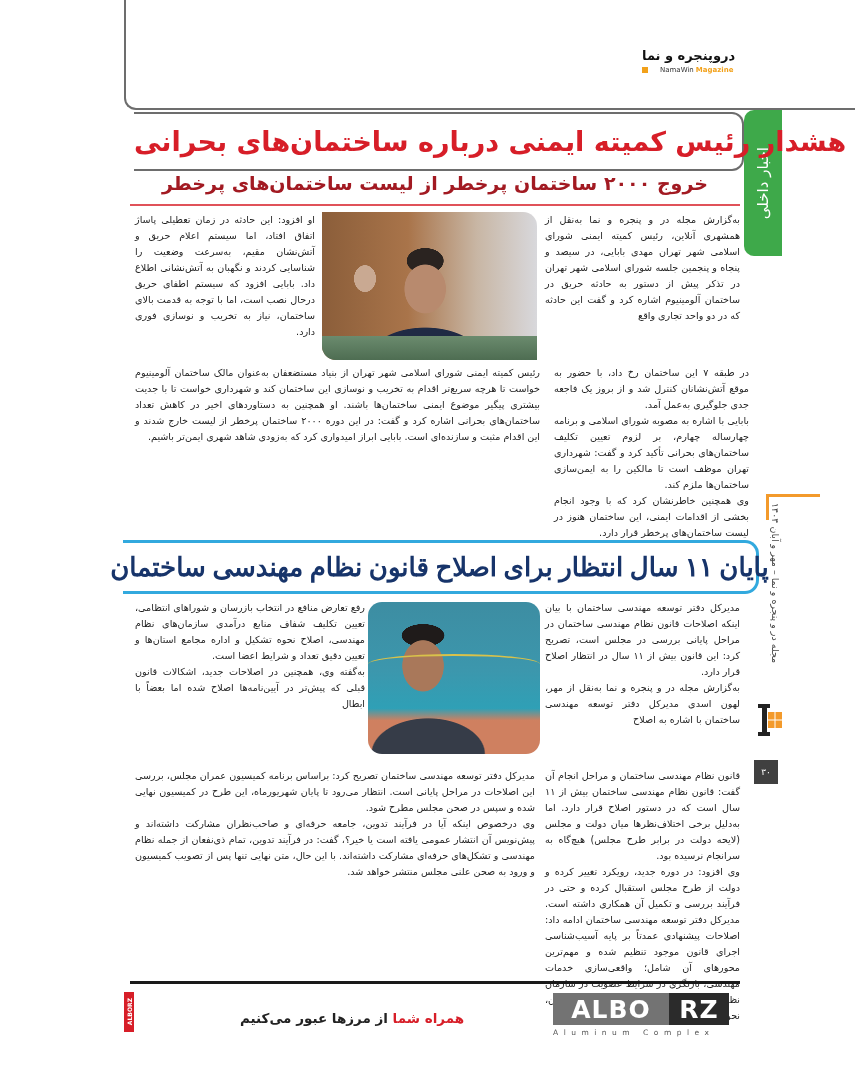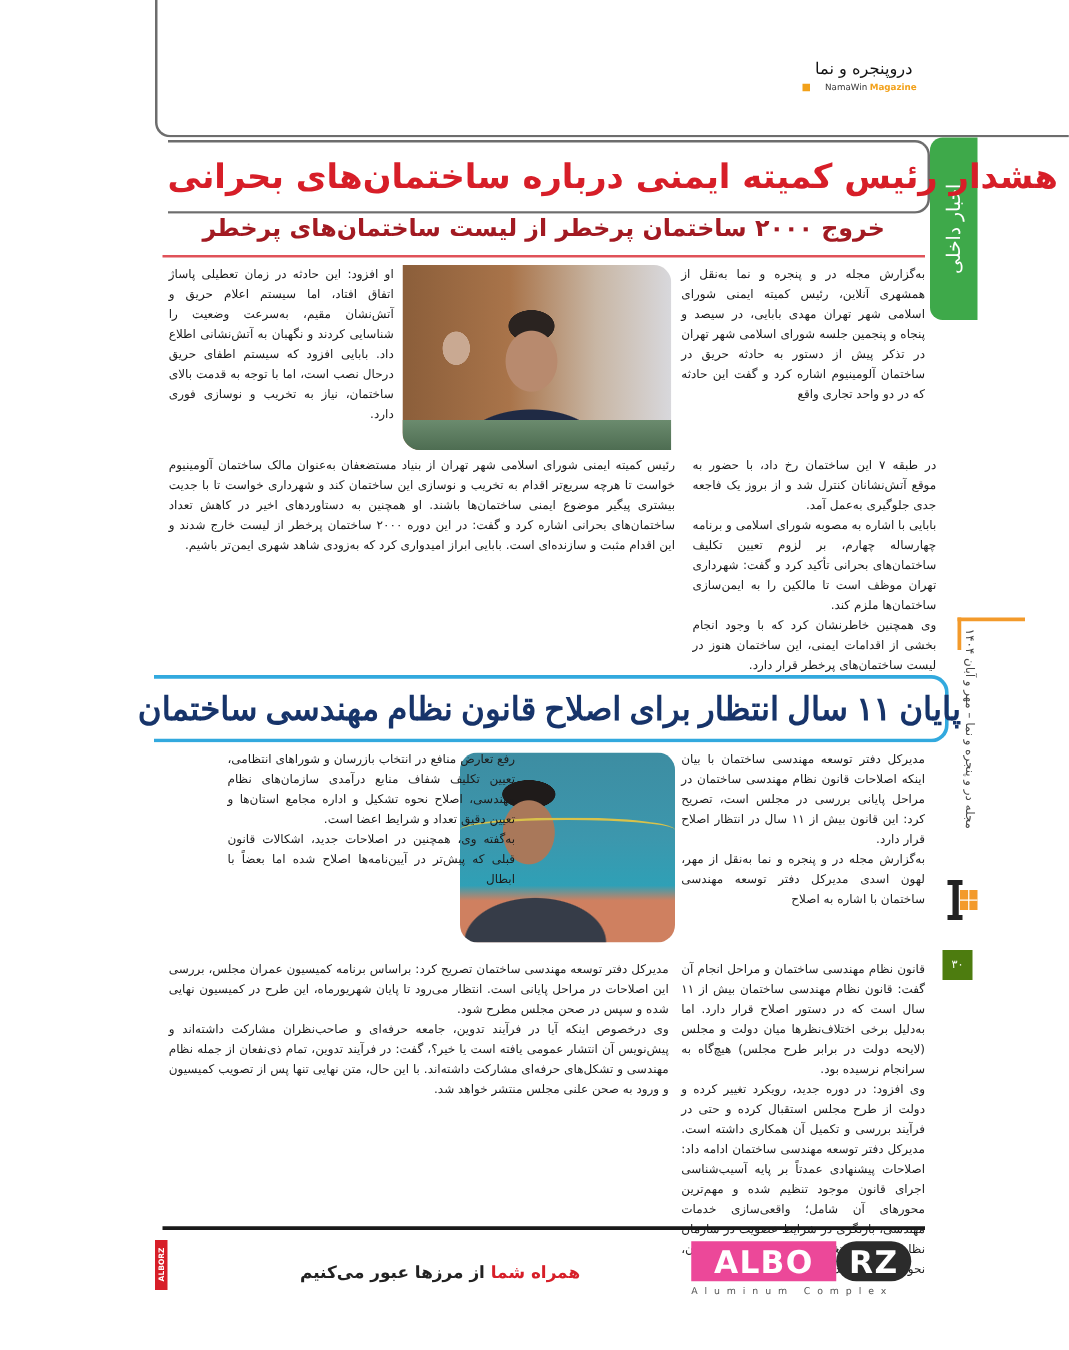--- a/index.html
+++ b/index.html
@@ -6,21 +6,21 @@
   html, body { width: 855px; height: 1080px; background: #ffffff; overflow: hidden; }
   body { position: relative; font-family: "DejaVu Sans", sans-serif; color: #1a1a1a; }
 
   
   .top-frame {
     position: absolute; left: 124px; top: -4px; width: 740px; height: 114px;
     border: 2px solid #6d6d6d; border-top: none; border-right: none;
     border-bottom-left-radius: 12px;
   }
   .logo { position: absolute; left: 642px; top: 48px; width: 98px; height: 34px; direction: rtl; }
-  .logo-fa { font-size: 13px; font-weight: normal; color: #111; text-align: center; line-height: 16px; letter-spacing: -0.5px; }
+  .logo-fa { font-size: 13px; font-weight: bold; color: #111; text-align: left; line-height: 16px; letter-spacing: -0.5px; }
   .logo-en { display: flex; align-items: center; gap: 2px; direction: ltr; font-size: 7px; line-height: 10px; margin-top: 1px; }
   .logo-en .sq { width: 6px; height: 6px; background: #f2a11a; display: inline-block; }
   .logo-en .nm { color: #333; padding-left: 10px; }
   .logo-en .mg { color: #f2a11a; font-weight: bold; }
 
   
   .section-tab {
     position: absolute; left: 744px; top: 110px; width: 38px; height: 146px;
     background: #3ea94a; border-radius: 10px 0 0 10px;
     display: flex; align-items: center; justify-content: center;
@@ -72,34 +72,34 @@
   .side-strip {
     position: absolute; left: 764px; top: 494px; width: 22px; height: 178px;
     display: flex; align-items: center; justify-content: center;
   }
   .side-strip span {
     writing-mode: vertical-rl; direction: rtl; font-size: 9.5px; color: #444; white-space: nowrap;
   }
   .side-bracket { position: absolute; left: 766px; top: 494px; width: 54px; height: 26px; border-top: 3px solid #f39a2b; border-left: 3px solid #f39a2b; }
   .side-icon { position: absolute; left: 756px; top: 700px; width: 30px; height: 40px; }
   .page-num {
-    position: absolute; left: 754px; top: 760px; width: 24px; height: 24px; background: #4d7c0f;
+    position: absolute; left: 754px; top: 760px; width: 24px; height: 24px; background: #404040;
     color: #fff; font-size: 9px; display: flex; align-items: center; justify-content: center;
   }
 
   
   .a2-title-box {
     position: absolute; left: 123px; top: 540px; width: 636px; height: 54px;
     border: 3px solid #32a9de; border-left: none; border-radius: 0 14px 14px 0;
     display: flex; align-items: center; justify-content: center; font-family: Liberation Serif, serif;
   }
   .a2-title { color: #17346a; font-size: 26px; font-weight: bold; direction: rtl; white-space: nowrap; letter-spacing: -0.5px; }
 
   .a2-col-right { left: 545px; top: 600px; width: 195px; }
-  .a2-col-left { left: 135px; top: 600px; width: 230px; margin-left: 47px; }
+  .a2-col-left { left: 135px; top: 600px; width: 230px; }
   .a2-full-left { left: 135px; top: 765px; width: 405px; }
   .a2-full-right { left: 545px; top: 765px; width: 195px; }
 
   
   .photo2 {
     position: absolute; left: 368px; top: 602px; width: 172px; height: 152px;
     border-radius: 14px; overflow: hidden;
     background:
       radial-gradient(ellipse 34px 42px at 32% 42%, #a9785a 0 60%, transparent 62%),
       radial-gradient(ellipse 30px 16px at 32% 22%, #1f1b1a 0 70%, transparent 72%),
@@ -107,22 +107,22 @@
       linear-gradient(180deg, #3d8da2 0%, #3c97ad 45%, #2fa0b6 70%, #cf8060 78%, #cf8060 100%);
   }
   .photo2 .wave { position: absolute; left: 0; top: 52px; width: 100%; height: 20px; border-top: 2px solid #d9c24a; border-radius: 50% 50% 0 0; }
 
   
   .footer-rule { position: absolute; left: 130px; top: 981px; width: 610px; height: 3px; background: #1a1a1a; }
   .footer-slogan { position: absolute; left: 240px; top: 1010px; direction: rtl; font-size: 13.5px; font-weight: bold; color: #222; white-space: nowrap; }
   .footer-slogan .hl { color: #d71e28; }
   .alborz-logo { position: absolute; left: 553px; top: 993px; width: 176px; height: 48px; }
   .alborz-box { display: flex; height: 32px; }
-  .alborz-red { background: #ec4899; color: #fff; font-size: 25px; font-weight: bold; display: flex; align-items: center; justify-content: center; width: 116px; letter-spacing: 1px; }
-  .alborz-dark { background: #2b2b2b; color: #fff; font-size: 25px; font-weight: bold; display: flex; align-items: center; justify-content: center; width: 60px; letter-spacing: 1px; border-radius: 16px; }
+  .alborz-red { background: #737373; color: #fff; font-size: 25px; font-weight: bold; display: flex; align-items: center; justify-content: center; width: 116px; letter-spacing: 1px; }
+  .alborz-dark { background: #2b2b2b; color: #fff; font-size: 25px; font-weight: bold; display: flex; align-items: center; justify-content: center; width: 60px; letter-spacing: 1px; }
   .alborz-sub { font-size: 7.5px; color: #555; letter-spacing: 5.5px; margin-top: 3px; white-space: nowrap; }
   .alborz-mini {
     position: absolute; left: 124px; top: 992px; width: 10px; height: 40px; background: #d71e28;
     display: flex; align-items: center; justify-content: center;
   }
   .alborz-mini span { writing-mode: vertical-rl; transform: rotate(180deg); font-size: 6px; color: #fff; font-weight: bold; }
 </style>
 </head>
 <body>
 

